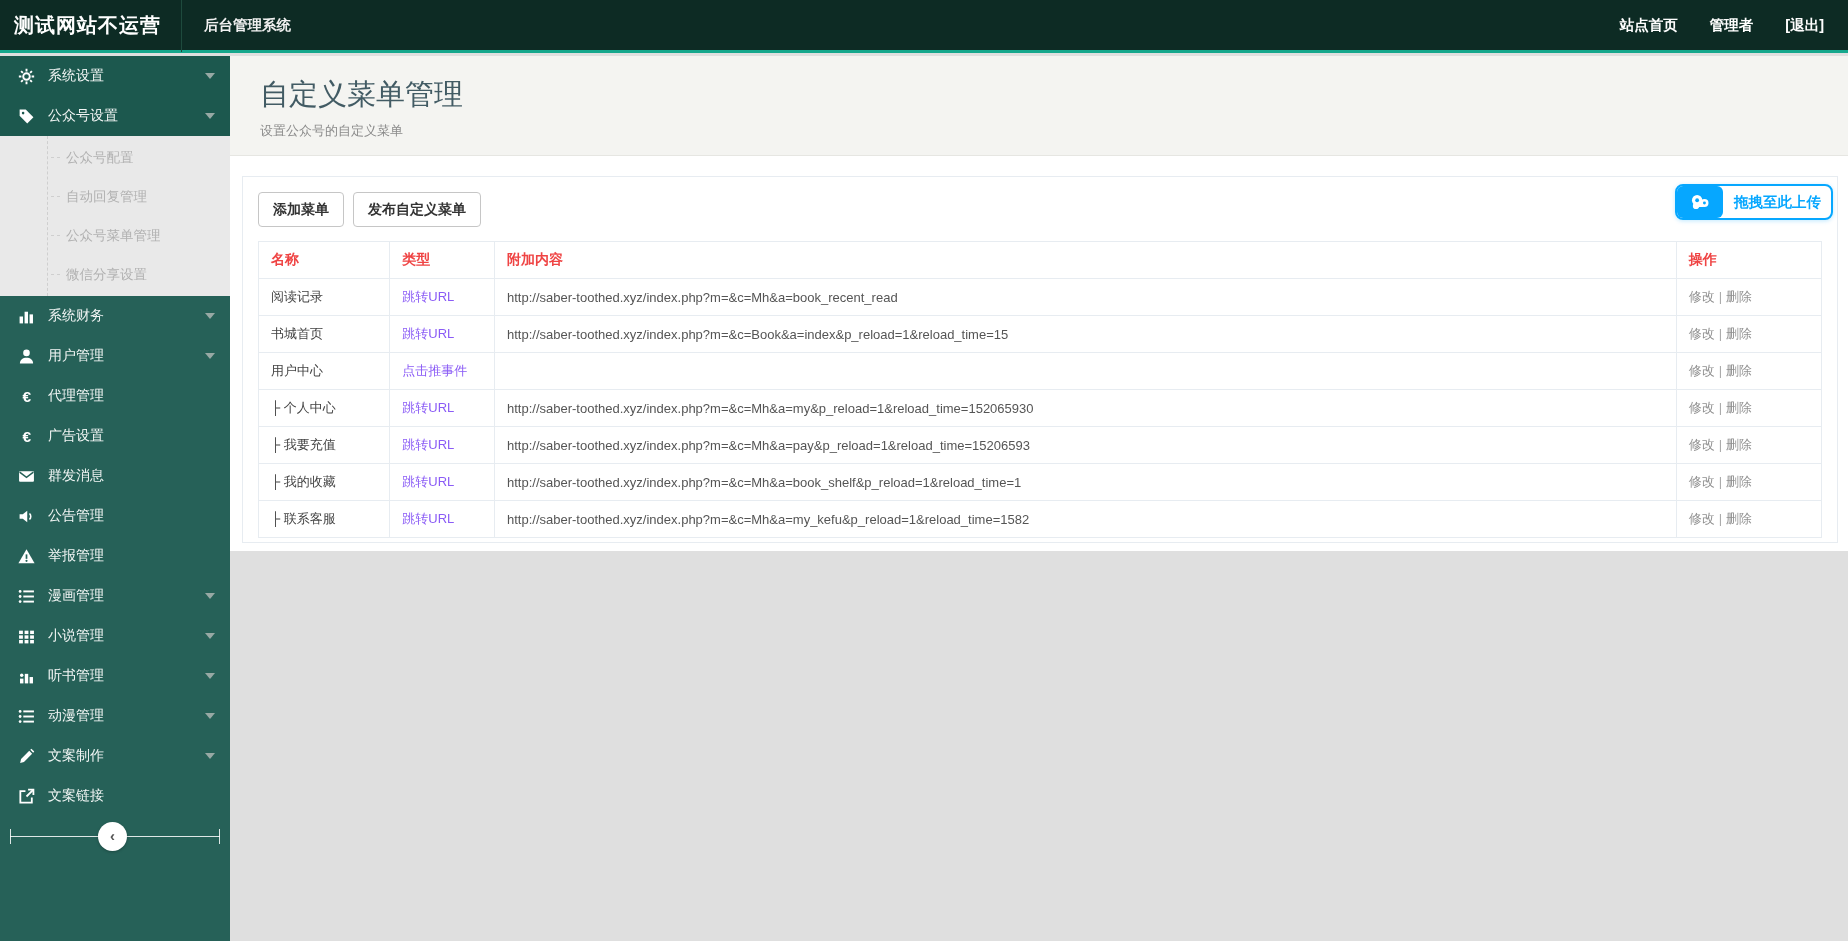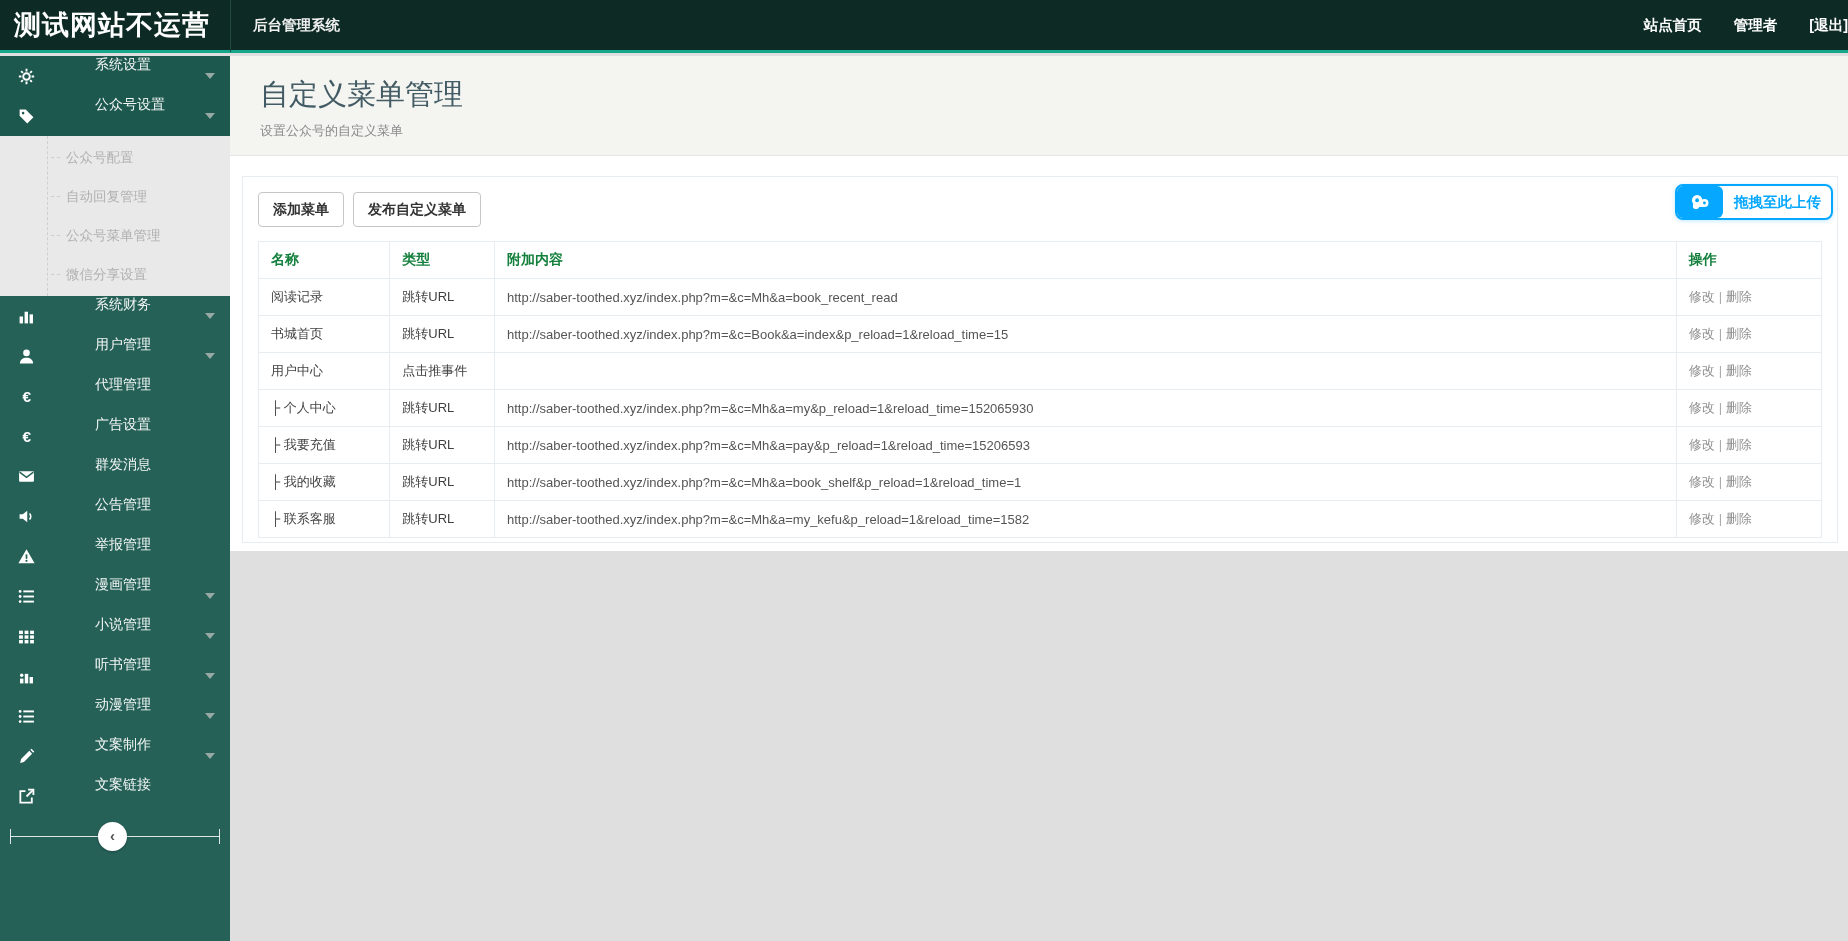--- a/index.html
+++ b/index.html
@@ -1,28 +1,28 @@
 <!DOCTYPE html>
 <html><head>
 <meta charset="utf-8">
 <style>
   * { margin:0; padding:0; box-sizing:border-box; }
   html,body { width:1848px; height:941px; font-family:"Liberation Sans","DejaVu Sans",sans-serif; background:#dfdfdf; overflow:hidden; }
 
   
   .topbar { position:absolute; top:0; left:0; width:100%; height:53px; background:#0d2b24; border-bottom:3px solid #15a78c; display:flex; align-items:center; z-index:30; }
-  .logo { font-size:27px; font-weight:bold; color:#fff; padding:0 20px 0 14px; letter-spacing:1px; white-space:nowrap; }
+  .logo { font-size:20px; font-weight:bold; color:#fff; padding:0 20px 0 14px; letter-spacing:1px; white-space:nowrap; }
   .topbar-divider { width:1px; height:53px; background:#1e4a3d; }
   .system-title { color:#f0f0f0; font-size:14.5px; margin-left:22px; font-weight:bold; }
-  .topbar-right { margin-left:auto; display:flex; align-items:center; gap:32px; }
+  .topbar-right { margin-left:auto; display:flex; align-items:center; gap:32px; padding-right:24px; }
   .topbar-link { color:#fff; font-size:14.5px; font-weight:bold; cursor:pointer; text-decoration:none; }
 
   
   .sidebar { position:absolute; top:56px; left:0; bottom:0; width:230px; background:#266158; z-index:20; }
-  .s-item { height:40px; display:flex; padding-left:15px; position:relative; color:#f2f6f5; font-size:14px; cursor:pointer;gap:47px; }
+  .s-item { height:40px; display:flex; align-items:center; padding-left:15px; position:relative; color:#f2f6f5; font-size:14px; cursor:pointer; }
   .s-item.active { background:#1c584e; }
   .s-icon { width:22px; display:flex; justify-content:center; align-items:center; }
   .s-label { margin-left:11px; }
   .caret { position:absolute; right:15px; top:17px; width:0; height:0; border-left:5px solid transparent; border-right:5px solid transparent; border-top:6px solid #97a9a4; }
   .s-submenu { background:#e9e9e9; padding:2px 4px; position:relative; }
   .s-submenu::before { content:""; position:absolute; left:47px; top:0; bottom:0; border-left:1px dashed #cfcfcf; }
   .s-subitem { height:39px; display:flex; align-items:center; padding-left:47px; color:#b1b1b1; font-size:13.5px; cursor:pointer; position:relative; }
   .s-subitem .dash { width:9px; border-top:1px dashed #cfcfcf; margin-right:6px; }
 
   
@@ -44,23 +44,23 @@
   .btn { background:#fff; border:1px solid #c6c6c6; border-radius:4px; height:35px; padding:0 14px; font-size:14px; color:#333; cursor:pointer; font-family:inherit;font-weight:bold; }
 
   
   .upload-widget { position:absolute; top:7px; right:4px; height:36px; display:flex; align-items:stretch; border:2px solid #06a7ff; border-radius:8px; background:#fff; overflow:hidden; cursor:pointer; box-shadow:0 1px 4px rgba(6,167,255,.25); }
   .upload-icon { width:46px; background:#06a7ff; display:flex; align-items:center; justify-content:center; border-radius:0 6px 6px 0; }
   .upload-label { display:flex; align-items:center; padding:0 10px 0 11px; color:#06a7ff; font-size:14.5px; font-weight:bold; white-space:nowrap;border-radius:15px; }
 
   
   table.menu-table { width:100%; border-collapse:collapse; }
   .menu-table th, .menu-table td { border:1px solid #e7ecf1; text-align:left; padding:9px 12px; }
-  .menu-table th { font-size:14px; font-weight:bold; color:#15803d; }
+  .menu-table th { font-size:14px; font-weight:bold; color:#ef4444; }
   .menu-table td { font-size:13px; color:#444; }
-  .menu-table td.col-type { color:#404040;margin-top:28px; }
+  .menu-table td.col-type { color:#8b5cf6;margin-top:28px; }
   .menu-table td.col-content { color:#555; }
   .col-name  { width:8.4%; }
   .col-type  { width:6.7%; }
   .col-ops   { width:9.3%; }
   .ops a { color:#909090; text-decoration:none; cursor:pointer; }
   .ops .sep { color:#aaa; margin:0 4px; }
 </style>
 </head>
 <body>
 

